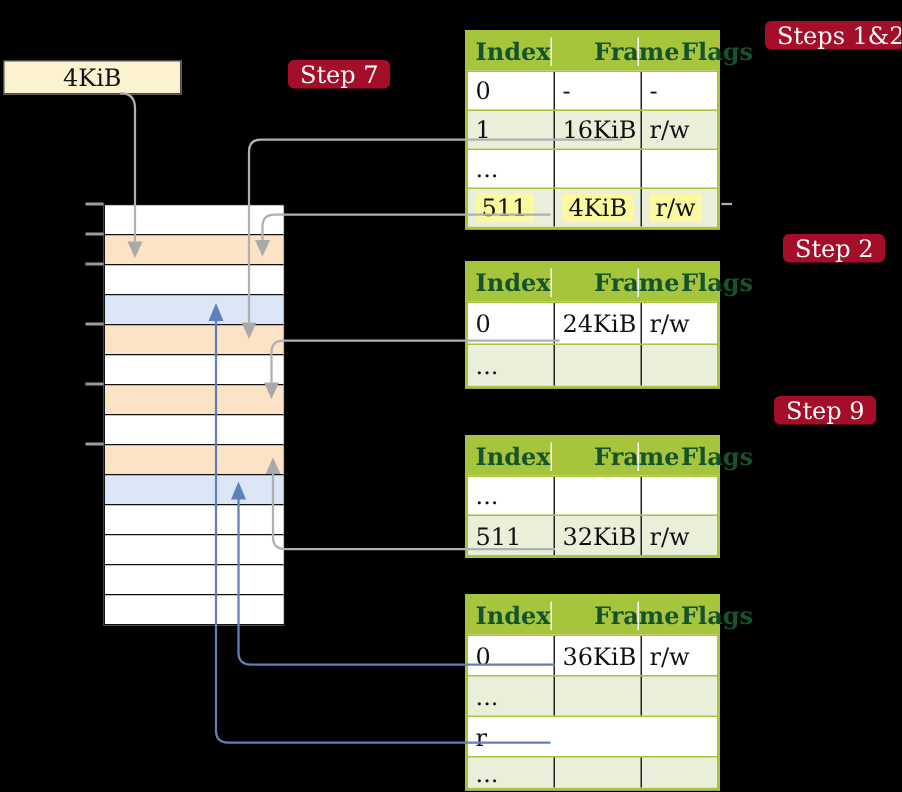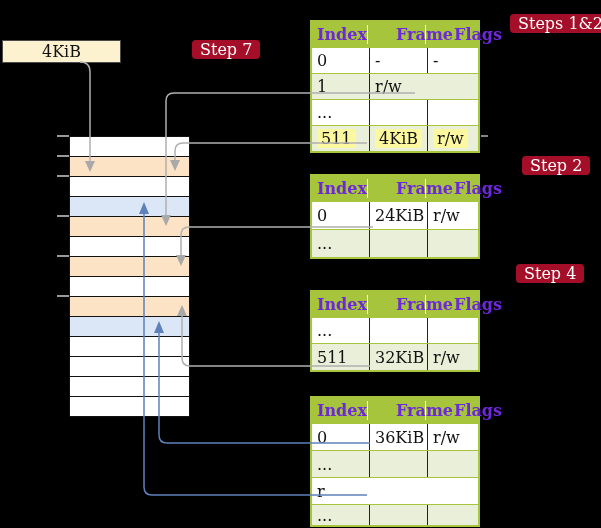--- a/index.html
+++ b/index.html
@@ -18,21 +18,21 @@
   .step4{left:516px;top:264px;}
   
   .memcol{position:absolute;left:69px;top:136px;width:119px;height:279px;
           border:1px solid #111;background:#fff;}
   .mrow{height:19px;border-bottom:1px solid #111;}
   .mrow:last-child{border-bottom:none;}
   .tick{position:absolute;left:57px;width:12px;height:2px;background:#9a9a9a;}
   
   .ptable{position:absolute;left:310px;width:170px;border:2px solid #a6c43c;
           background:#fff;box-sizing:border-box;font-size:16px;color:#111;}
-  .thead{display:flex;height:25px;background:#a6c43c;color:#6d28d9;font-weight:bold;
+  .thead{display:flex;height:25px;background:#a6c43c;color:#14532d;font-weight:bold;
          align-items:center;}
   .thead>div{padding-left:5px;box-sizing:border-box;}
   .thead>div+div{border-left:1px solid #fff;padding-left:28px;}
   .trow{display:flex;height:25px;border-top:1px solid #a6c43c;align-items:center;}
   .trow>div{padding-left:5px;box-sizing:border-box;height:100%;display:flex;align-items:center;}
   .trow>div+div{border-left:1px solid #222;}
   .c1{width:57px;}.c2{width:58px;}.c3{flex:1;text-align:center;}
   .alt{background:#e9efd8;}
   .t2 .trow{height:27px;}
   .t3 .trow:last-child{height:26px;}
@@ -45,21 +45,21 @@
 </head>
 <body>
 
 <div class="canvas">
 
   <div class="frame-box">4KiB</div>
 
   <div class="step step0">Step 7</div>
   <div class="step step12">Steps 1&amp;2</div>
   <div class="step step3">Step 2</div>
-  <div class="step step4">Step 4</div>
+  <div class="step step4">Step 9</div>
 
   <div class="memcol">
     <div class="mrow" style="background: rgb(255, 255, 255);"></div>
     <div class="mrow" style="background: rgb(252, 227, 197);"></div>
     <div class="mrow" style="background: rgb(255, 255, 255);"></div>
     <div class="mrow" style="background: rgb(219, 231, 246);"></div>
     <div class="mrow" style="background: rgb(252, 227, 197);"></div>
     <div class="mrow" style="background: rgb(255, 255, 255);"></div>
     <div class="mrow" style="background: rgb(252, 227, 197);"></div>
     <div class="mrow" style="background: rgb(255, 255, 255);"></div>
@@ -84,20 +84,21 @@
       <div class="c2">Frame</div>
       <div class="c3">Flags</div>
     </div>
     <div class="trow">
       <div class="c1">0</div>
       <div class="c2">-</div>
       <div class="c3">-</div>
     </div>
     <div class="trow alt">
       <div class="c1">1</div>
+      <div class="c2">16KiB</div>
       <div class="c3">r/w</div>
     </div>
     <div class="trow">
       <div class="c1">...</div>
       <div class="c2"></div>
       <div class="c3"></div>
     </div>
     <div class="trow alt">
       <div class="c1">
           <span class="hl">511</span>

